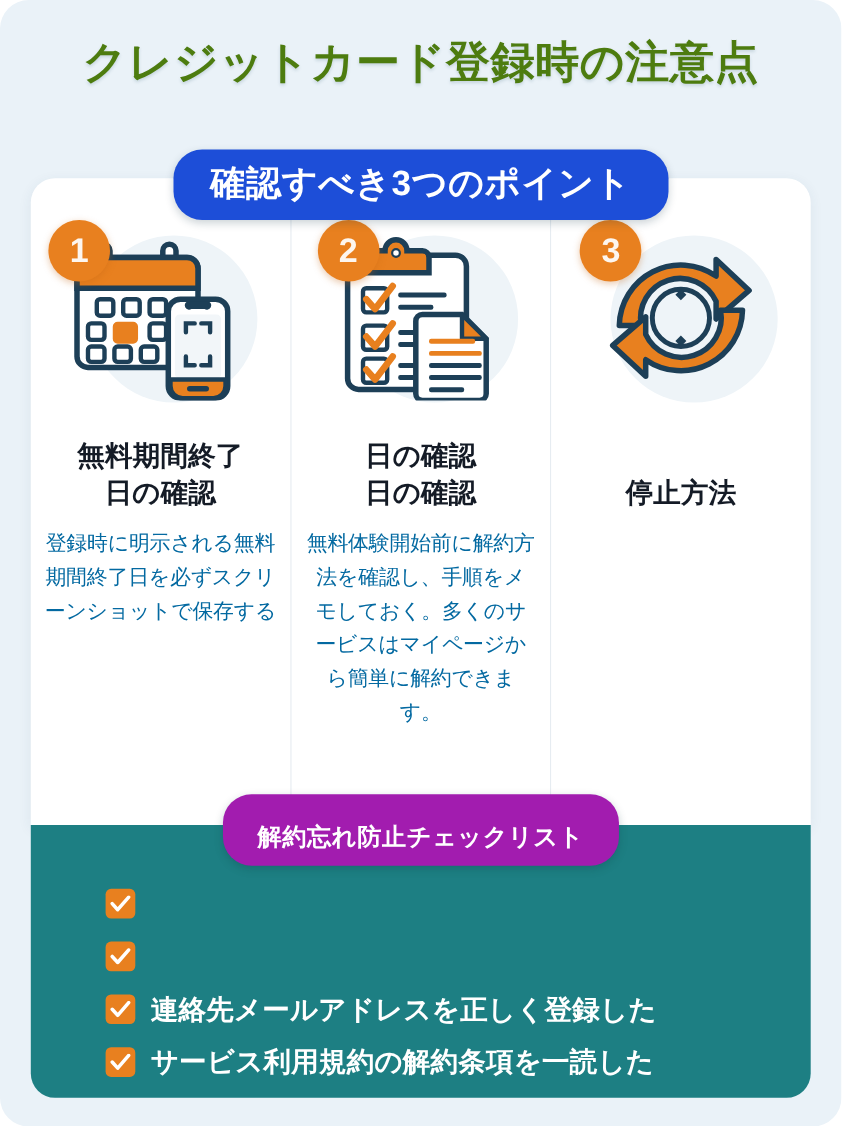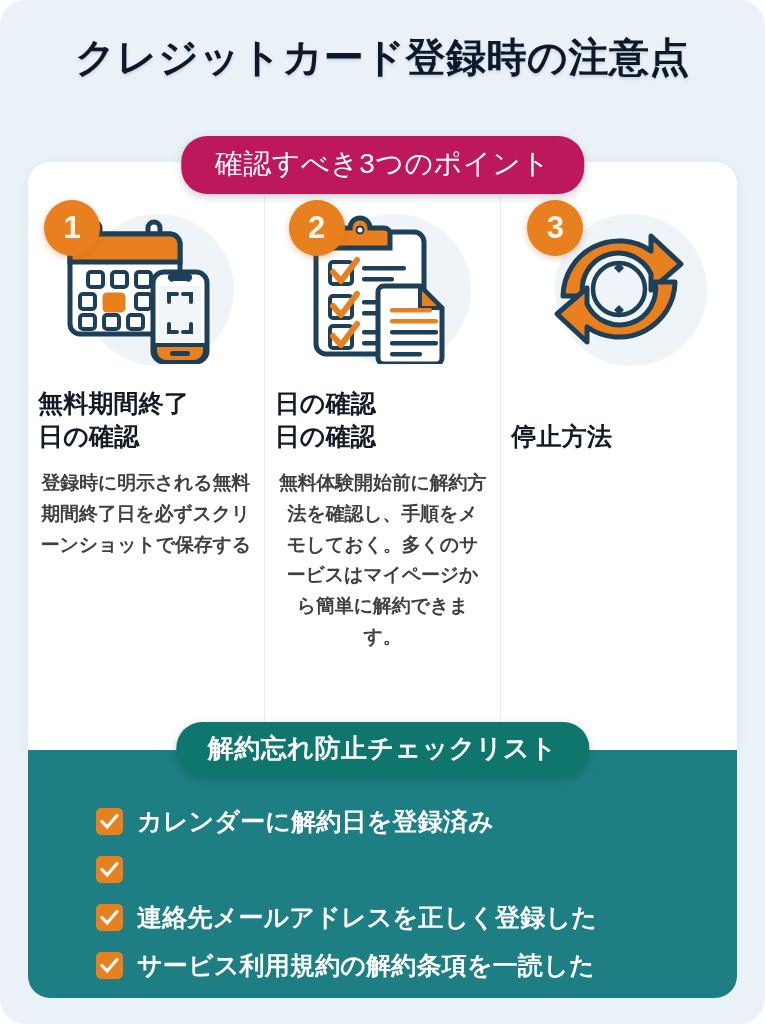--- a/index.html
+++ b/index.html
@@ -28,21 +28,21 @@
   .title-wrap {
     position: absolute;
     top: 34px;
     left: 0;
     width: 765px;
     text-align: center;
   }
   .main-title {
     font-size: 40px;
     font-weight: 700;
-    color: #0f172a;
+    color: #4d7c0f;
     letter-spacing: 0.5px;
     line-height: 1.15;
     white-space: nowrap;
     text-shadow: 0 2px 3px rgba(27,77,99,0.18);
   }
 
   
   .card {
     position: absolute;
     left: 28px;
@@ -53,24 +53,24 @@
     border-radius: 22px 22px 0 0;
     box-shadow: 0 3px 12px rgba(40,70,95,0.07);
   }
 
   
   .pill-navy {
     position: absolute;
     top: 136px;
     left: 50%;
     transform: translateX(-50%);
-    background: #be185d;
+    background: #1d4ed8;
     color: #ffffff;
-    font-size: 28px;
-    font-weight: 400;
+    font-size: 32px;
+    font-weight: 700;
     padding: 9px 34px 11px;
     border-radius: 26px;
     white-space: nowrap;
     letter-spacing: 0.5px;
     box-shadow: 0 3px 8px rgba(20,50,70,0.22);
     z-index: 6;
   }
 
   
   .columns {
@@ -123,33 +123,34 @@
     justify-content: center;
     z-index: 5;
     box-shadow: 0 2px 7px rgba(195,100,20,0.35);
   }
   .col:nth-child(2) .num-badge { left: 14px; }
   .col:nth-child(3) .num-badge { left: 16px; }
 
   .icon-svg { position: relative; z-index: 3; }
 
   .col-title {
-    margin-top: 6px;
+    margin-top: 18px;
+    text-align: center;
     font-size: 25px;
     font-weight: 700;
     color: #141b26;
     line-height: 1.3;
     letter-spacing: 0.2px;
   }
   .col-body {
     margin-top: 16px;
     text-align: center;
     font-size: 19px;
-    font-weight: 700;
-    color: #404040;
+    font-weight: 400;
+    color: #0369a1;
     line-height: 1.62;
     letter-spacing: -0.2px;
     padding: 0 4px;
   }
   .col:nth-child(1) .col-body { padding: 0 2px; }
 
   
   .teal {
     position: absolute;
     left: 28px;
@@ -157,25 +158,25 @@
     width: 709px;
     height: 248px;
     background: #1d7f83;
     border-radius: 0 0 22px 22px;
   }
   .pill-teal {
     position: absolute;
     top: 722px;
     left: 50%;
     transform: translateX(-50%);
-    background: #0f766e;
+    background: #a21caf;
     color: #ffffff;
-    font-size: 26px;
-    font-weight: 700;
-    padding: 9px 32px 11px;
+    font-size: 22px;
+    font-weight: 700;
+    padding: 24px 32px 11px;
     border-radius: 26px;
     white-space: nowrap;
     letter-spacing: 0.5px;
     box-shadow: 0 3px 8px rgba(12,60,60,0.25);
     z-index: 7;
   }
   .check-list {
     position: absolute;
     top: 798px;
     left: 96px;
@@ -335,21 +336,20 @@
   <div class="pill-teal">解約忘れ防止チェックリスト</div>
 
   <div class="check-list">
 
     <div class="check-row">
       <div class="check-box">
         <svg width="19" height="15" viewBox="0 0 19 15">
           <path d="M2 7.5 l5 5.5 l10 -11.5" fill="none" stroke="#ffffff" stroke-width="3.2" stroke-linecap="round" stroke-linejoin="round"></path>
         </svg>
       </div>
-      <div class="check-label">カレンダーに解約日を登録済み</div>
     </div>
 
     <div class="check-row">
       <div class="check-box">
         <svg width="19" height="15" viewBox="0 0 19 15">
           <path d="M2 7.5 l5 5.5 l10 -11.5" fill="none" stroke="#ffffff" stroke-width="3.2" stroke-linecap="round" stroke-linejoin="round"></path>
         </svg>
       </div>
     </div>
 

